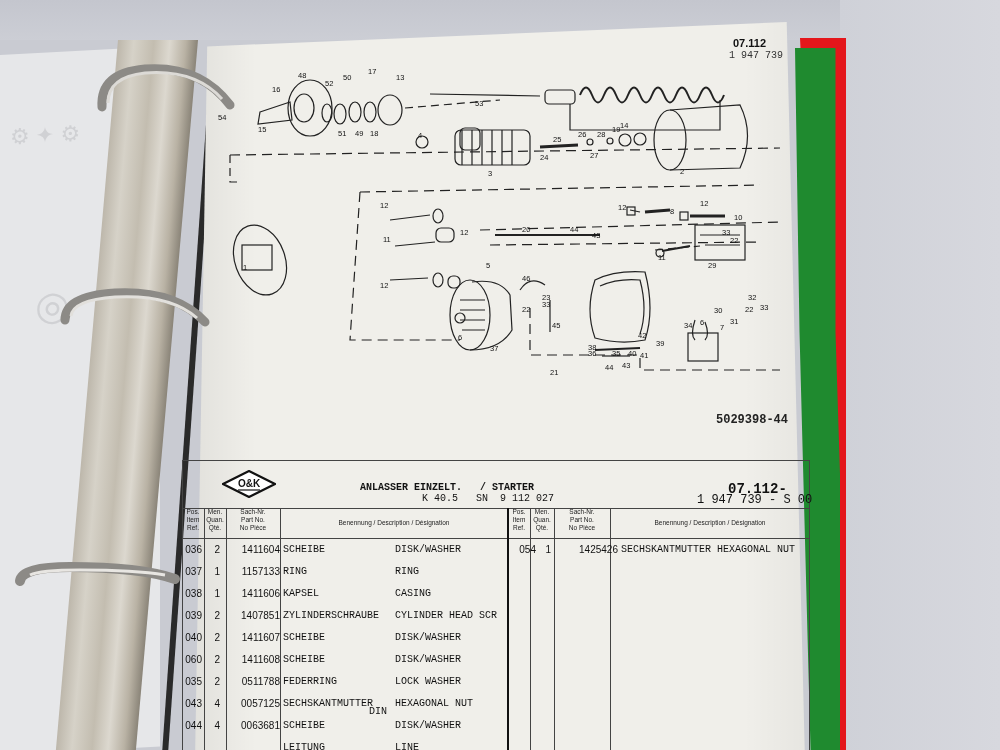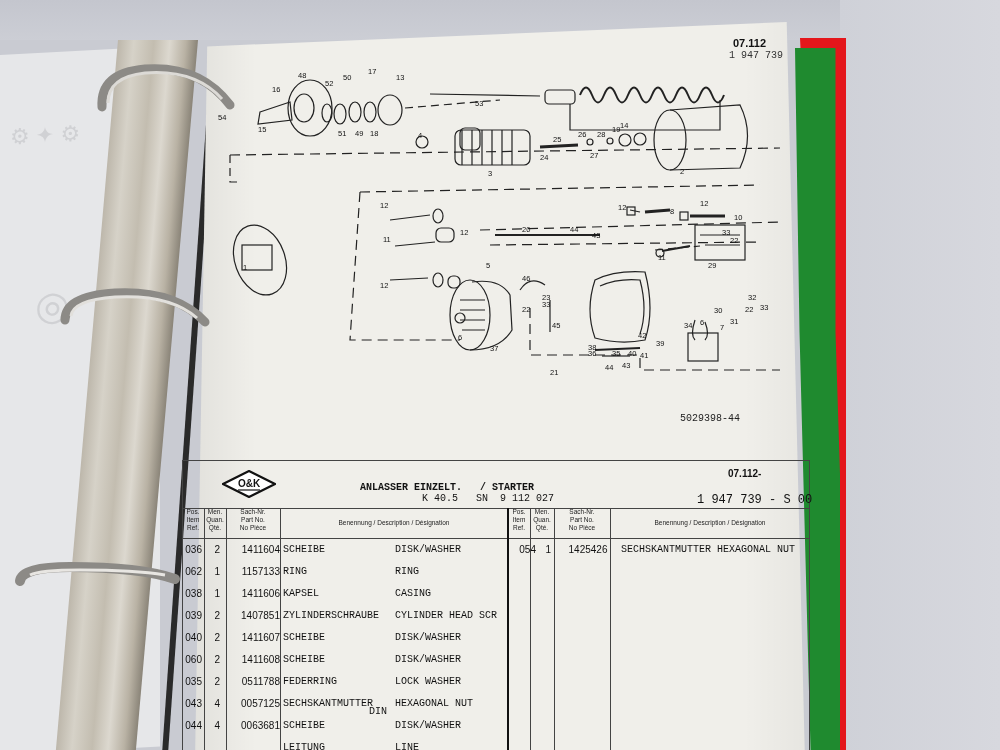--- a/index.html
+++ b/index.html
@@ -36,48 +36,48 @@
   .page { position:absolute; left:195px; top:22px; width:610px; height:740px;
     background:#f0efea;
     clip-path:polygon(2% 3.3%, 97% 0%, 100% 100%, 0% 100%); }
   .page-shade { position:absolute; left:195px; top:22px; width:610px; height:740px;
     background:linear-gradient(90deg, rgba(0,0,0,0.06), rgba(0,0,0,0) 10%, rgba(0,0,0,0) 90%, rgba(0,0,0,0.04));
     clip-path:polygon(2% 3.3%, 97% 0%, 100% 100%, 0% 100%); pointer-events:none; }
 
   .ref-top { position:absolute; left:733px; top:37px; font-weight:bold; font-size:11px; color:#111;text-align:center; }
   .ref-sub { position:absolute; left:729px; top:50px; font-size:10px; color:#333; font-family:"Liberation Mono", monospace; }
   .diagram { position:absolute; left:200px; top:50px; width:600px; height:400px; }
-  .diag-code { position:absolute; left:680px; top:413px; font-size:10px; color:#222; font-family:"Liberation Mono", monospace; }
+  .diag-code { position:absolute; left:716px; top:413px; font-size:12px; color:#222; font-family:"Liberation Mono", monospace;font-weight:bold; }
 
   
   .tbl-wrap { position:absolute; left:182px; top:460px; width:628px; height:300px; }
   .tbl-box { position:absolute; inset:0; border:1px solid #444; border-bottom:none; }
   .tbl-head { position:absolute; left:0; top:0; right:0; height:48px; border-bottom:1px solid #444; }
   .logo { position:absolute; left:40px; top:10px; width:54px; height:28px; }
   .hdr-title { position:absolute; left:178px; top:22px; font-family:"Liberation Mono", monospace; font-weight:bold; font-size:10px; color:#111; white-space:pre; }
   .hdr-model { position:absolute; left:240px; top:33px; font-family:"Liberation Mono", monospace; font-size:10px; color:#111; white-space:pre; }
-  .hdr-ref { position:absolute; left:546px; top:8px; font-family:Liberation Sans, sans-serif; font-weight:bold; font-size:10px; color:#111; }
+  .hdr-ref { position:absolute; left:546px; top:21px; font-family:Liberation Mono, monospace; font-weight:bold; font-size:14px; color:#111; }
   .hdr-part { position:absolute; left:515px; top:33px; font-family:"Liberation Mono", monospace; font-size:12px; color:#111; white-space:pre; }
 
   .colhdr { position:absolute; top:48px; height:30px; border-bottom:1px solid #444; font-size:6.5px; color:#222; line-height:8px; text-align:center; }
   .vline { position:absolute; width:1px; background:#444; }
   .vline.thick { width:2px; background:#111; }
 
   .row { position:absolute; left:0; height:22px; font-family:"Liberation Mono", monospace; font-size:10px; color:#111; }
   .row span { position:absolute; top:4px; white-space:pre; }
   .c-pos { left:-8px; width:28px; text-align:right; font-family:"Liberation Sans", sans-serif; }
   .c-qty { left:20px; width:18px; text-align:right; font-family:"Liberation Sans", sans-serif; }
   .c-part { left:40px; width:58px; text-align:right; font-family:"Liberation Sans", sans-serif; }
   .c-de { left:101px; }
   .c-en { left:213px; }
   .c-din { left:187px; top:12px !important; }
 
   .r-pos { left:326px; width:28px; text-align:right; font-family:"Liberation Sans", sans-serif; }
   .r-qty { left:354px; width:15px; text-align:right; font-family:"Liberation Sans", sans-serif; }
-  .r-part { left:376px; width:60px; text-align:center; font-family:"Liberation Sans", sans-serif; }
+  .r-part { left:376px; width:60px; text-align:right; font-family:"Liberation Sans", sans-serif; }
   .r-de { left:439px; }
   .r-en { left:535px; }
 
   
   .ring { position:absolute; }
 </style>
 </head>
 <body>
 
 <div class="scene">
@@ -302,21 +302,21 @@
     <div class="vline" style="left:428px;top:48px;height:260px;"></div>
 
     <div class="row" style="top:80px;width:326px;">
       <span class="c-pos">036</span>
         <span class="c-qty">2</span>
         <span class="c-part">1411604</span>
         <span class="c-de">SCHEIBE</span>
         <span class="c-en">DISK/WASHER</span>
     </div>
     <div class="row" style="top:102px;width:326px;">
-      <span class="c-pos">062</span>
+      <span class="c-pos">037</span>
         <span class="c-qty">1</span>
         <span class="c-part">1157133</span>
         <span class="c-de">RING</span>
         <span class="c-en">RING</span>
     </div>
     <div class="row" style="top:124px;width:326px;">
       <span class="c-pos">038</span>
         <span class="c-qty">1</span>
         <span class="c-part">1411606</span>
         <span class="c-de">KAPSEL</span>

